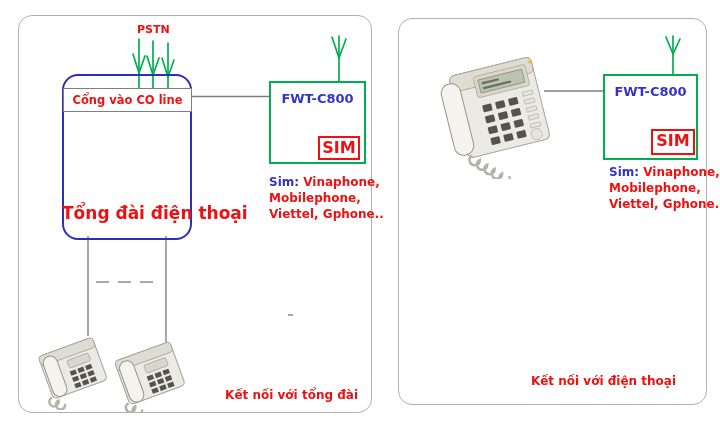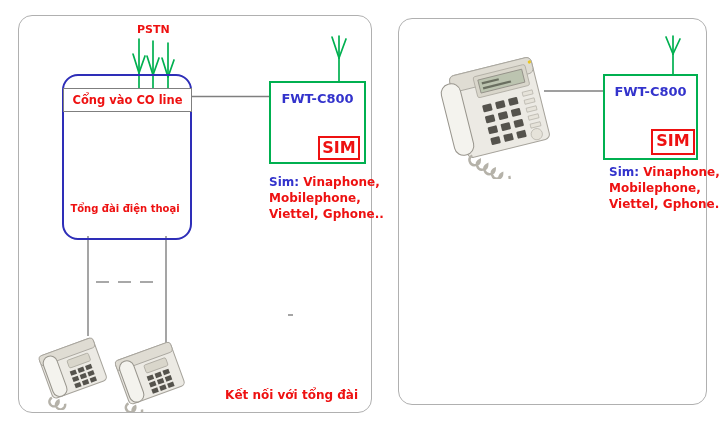--- a/index.html
+++ b/index.html
@@ -13,21 +13,21 @@
   .abs{position:absolute;}
   
   .stk-green{stroke:var(--green,#00b050);stroke-width:1.7;fill:none;stroke-linecap:round;}
   .stk-gray{stroke:var(--line_gray,#7f7f7f);stroke-width:1.4;fill:none;}
   .stk-dash{stroke:#8c8c8c;stroke-width:1.5;stroke-dasharray:13 9;fill:none;}
   
   .t-red{color:var(--red,#ee1111);font-weight:bold;}
   .t-blue{color:var(--blue,#3333cc);font-weight:bold;}
   .t-pstn{font-size:11px;white-space:nowrap;}
   .t-co{font-size:11.5px;white-space:nowrap;text-align:right;}
-  .t-pbx{font-size:10px;white-space:nowrap;text-align:center;width:126px;}
+  .t-pbx{font-size:17px;white-space:nowrap;text-align:center;width:126px;}
   .t-fwt{font-size:13px;padding-top:8px;}
   .caption{font-size:12px;white-space:nowrap;}
   .sim-note{font-size:12px;line-height:16px;font-weight:bold;color:var(--red,#ee1111);white-space:nowrap;}
   .sim-note .lbl{color:var(--blue,#3333cc);}
   
   .blue-box{border:2px solid var(--blue_border,#2e2eb8);border-radius:16px;background:transparent;}
   .co-box{border:1px solid #7f7f7f;background:#fff;display:flex;align-items:center;justify-content:center;}
   .fwt-box{border:2px solid var(--green,#00b050);background:#fff;text-align:center;}
   .sim-box{border:2px solid var(--red,#ee1111);background:#fff;display:flex;align-items:flex-start;justify-content:center;
            font-size:16px;}
@@ -184,15 +184,16 @@
     <div class="abs sim-box" style="left:252px;top:110px;width:40px;height:22px;">
       <span class="t-red">SIM</span>
     </div>
 
     <div class="abs sim-note" style="left:210px;top:145px;">
       <span class="lbl">Sim:</span><span> Vinaphone,</span><br>
       <span>Mobilephone,</span><br>
       <span>Viettel, Gphone..</span>
     </div>
 
+    <div class="abs t-red caption" style="right:30px;top:355px;">Kết nối với điện thoại</div>
   </div>
 
 </div>
 
 </body></html>

